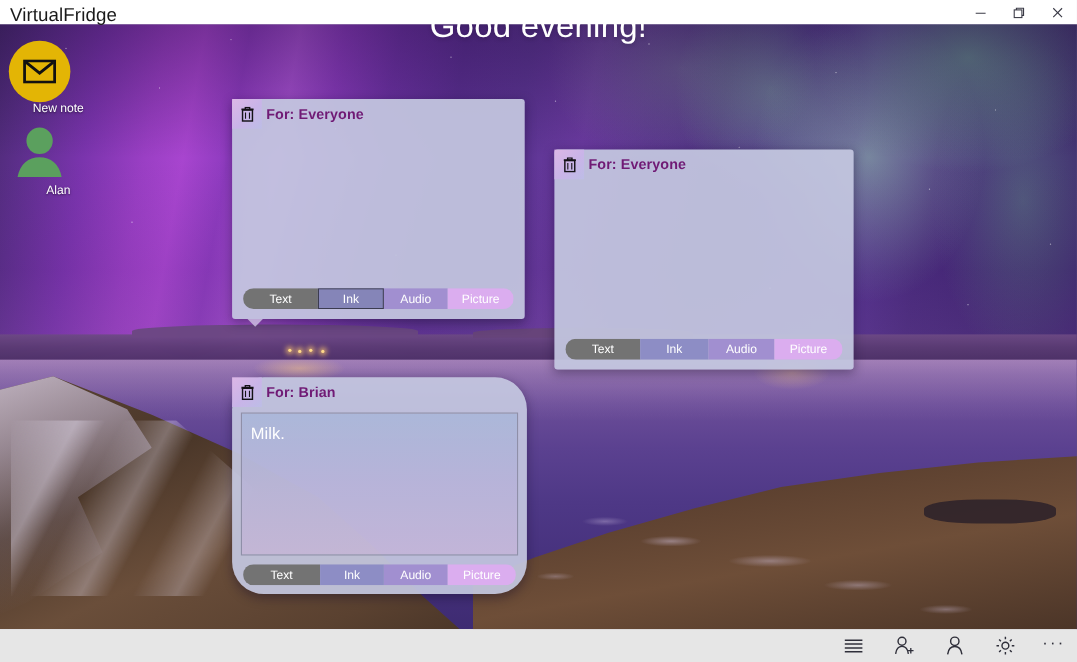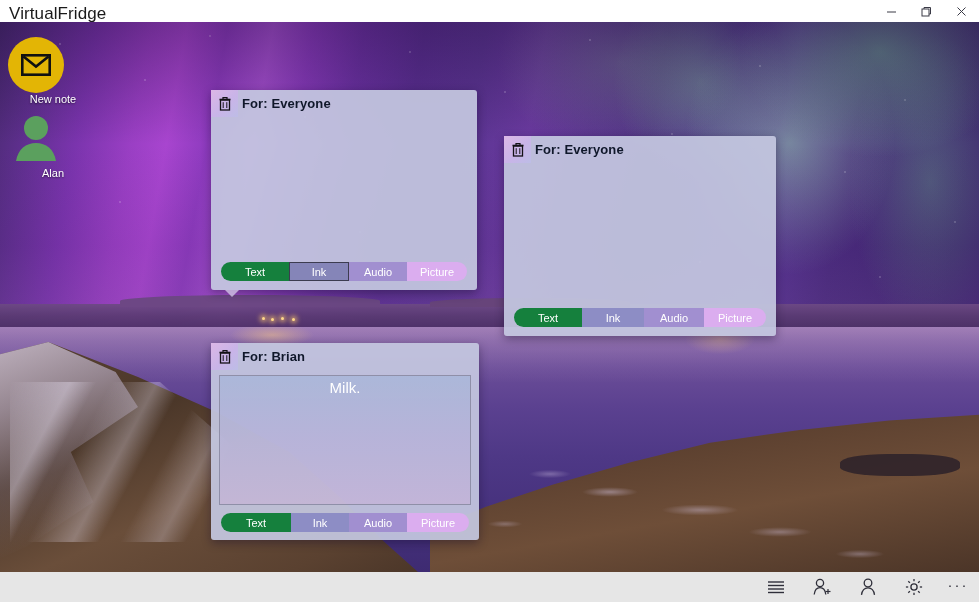--- a/index.html
+++ b/index.html
@@ -178,40 +178,39 @@
     z-index:30;
   }
   .card-head{position:relative;height:30px;}
   .card-del{
     position:absolute;left:0;top:0;width:27px;height:27px;
     background:linear-gradient(135deg,#dcb7e6 0%, #c9b4e8 55%, #bdbde6 100%);
     display:flex;align-items:center;justify-content:center;cursor:pointer;
   }
   .card-title{
     position:absolute;left:31px;top:6px;
-    font-size:13px;font-weight:bold;color:#0f172a;letter-spacing:.1px;
+    font-size:13px;font-weight:bold;color:#701a75;letter-spacing:.1px;
   }
   .note-text{
     position:absolute;
     border:1px solid #8f8fa8;
     background:linear-gradient(180deg, rgba(150,175,215,.45) 0%, rgba(175,165,215,.40) 48%, rgba(205,170,215,.40) 100%);
     box-sizing:border-box;
     color:#ffffff;font-size:15px;font-weight:300;
-    padding:3px 8px;
+    padding:10px 8px;
     overflow:hidden;
-    text-align:center;
   }
   .seg{
     position:absolute;height:19px;border-radius:10px;overflow:hidden;display:flex;
   }
   .seg-btn{
     flex:0 0 auto;height:19px;display:flex;align-items:center;justify-content:center;
     font-size:11px;color:#ffffff;cursor:pointer;box-sizing:border-box;
   }
-  .seg-text{background:#15803d;}
+  .seg-text{background:#737373;}
   .seg-ink{background:#8d8dc5;}
   .seg-audio{background:#a18fd0;}
   .seg-picture{background:#dbadef;}
   .seg-btn.hovered{background:#8585b8;border:1px solid #3c3c50;}
   .card-tail{
     position:absolute;width:0;height:0;
     border-left:7px solid transparent;border-right:7px solid transparent;
     border-top:7px solid rgba(215,205,235,.75);
   }
 
@@ -268,20 +267,21 @@
     <div class="bg-water"></div>
     <div class="bg-water-reflect"></div>
     <div class="bg-mountain"></div>
     <div class="bg-snow"></div>
     <div class="bg-snowstreak"></div>
     <div class="bg-headland"></div>
     <div class="bg-headland-snow"></div>
     <div class="bg-darkrock"></div>
   </div>
 
+  <div class="greeting">Good evening!</div>
 
   <div class="sidebar">
 
     <div class="side-item">
       <div class="av newnote">
         <svg width="30" height="22" viewBox="0 0 30 22" class="person">
           <rect x="1.3" y="1.3" width="27.4" height="19.4" fill="none" stroke="#111" stroke-width="2.6"></rect>
           <polyline points="2.5,2.5 15,12.5 27.5,2.5" fill="none" stroke="#111" stroke-width="2.6"></polyline>
         </svg>
       </div>
@@ -338,21 +338,21 @@
       <div class="card-title">For: Everyone</div>
     </div>
     <div class="seg" style="left:10px;top:172px;width:252px;">
       <div class="seg-btn seg-text" style="width:68px;">Text</div>
       <div class="seg-btn seg-ink" style="width:62px;">Ink</div>
       <div class="seg-btn seg-audio" style="width:60px;">Audio</div>
       <div class="seg-btn seg-picture" style="width:62px;">Picture</div>
     </div>
   </div>
 
-  <div class="card" style="left:211px;top:343px;width:268px;height:197px;">
+  <div class="card" style="left:211px;top:343px;width:268px;height:197px;border-radius:29px;">
     <div class="card-head">
       <div class="card-del">
         <svg width="12" height="14" viewBox="0 0 12 14">
           <rect x="1.5" y="3" width="9" height="10" fill="none" stroke="#141217" stroke-width="1.3"></rect>
           <line x1="0.5" y1="2.5" x2="11.5" y2="2.5" stroke="#141217" stroke-width="1.6"></line>
           <rect x="4" y="0.6" width="4" height="2" fill="none" stroke="#141217" stroke-width="1.2"></rect>
           <line x1="4.2" y1="5.2" x2="4.2" y2="11" stroke="#141217" stroke-width="1"></line>
           <line x1="7.8" y1="5.2" x2="7.8" y2="11" stroke="#141217" stroke-width="1"></line>
         </svg>
       </div>

